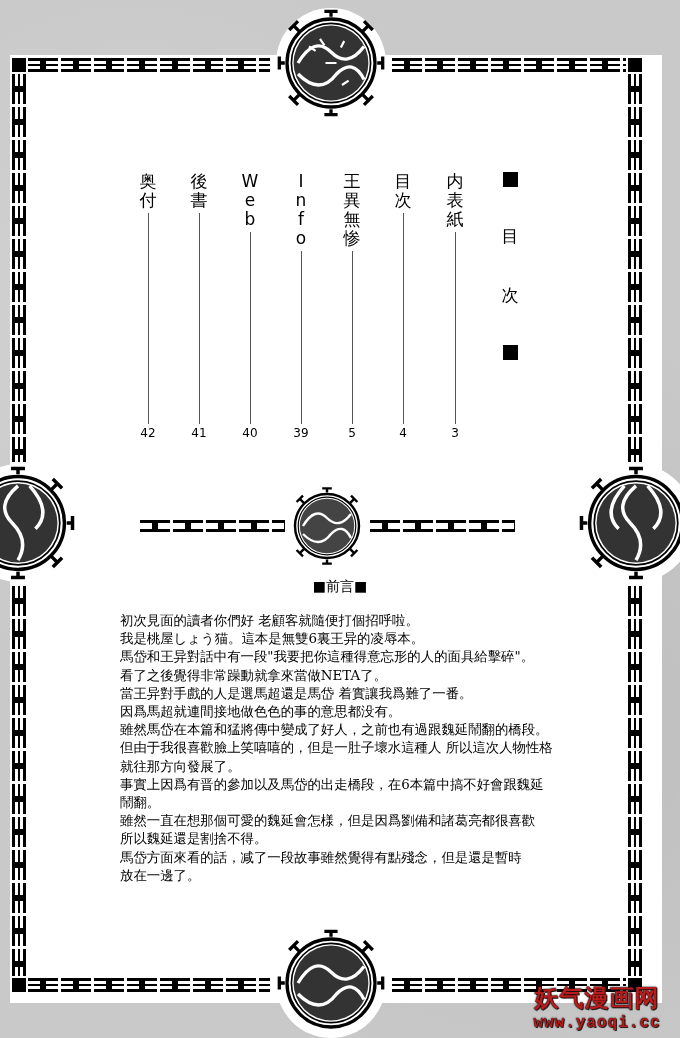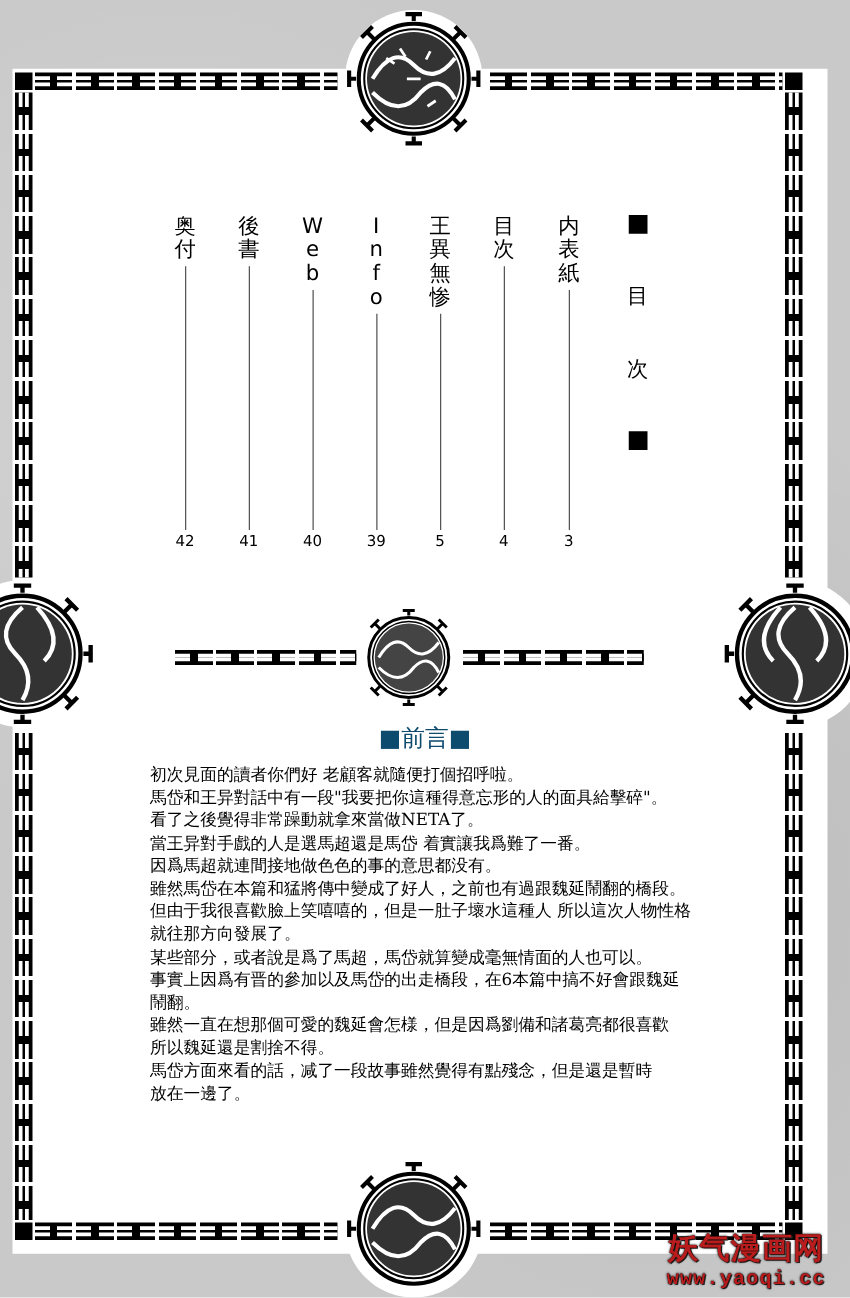--- a/index.html
+++ b/index.html
@@ -65,21 +65,21 @@
   }
   .toc-col .label { display:block; }
   .toc-col .line { display:block; width:1px; background:#555; margin:3px auto 0; }
   .toc-col .page-num {
     position:absolute; left:-10px; width:44px; top:252px; text-align:center;
     font-size:12px;
   }
 
   .preface-title {
     position:absolute; left:0; right:0; top:578px; text-align:center;
-    font-family:"DejaVu Serif", serif; font-size:19px; color:#0c4a6e;
+    font-family:"DejaVu Serif", serif; font-size:14px; color:#000000;
   }
   .preface {
     position:absolute; left:92px; top:612px; width:480px;
     font-family:"DejaVu Serif", serif; font-size:13.4px; line-height:18.2px; color:#000;margin-left:28px;
   }
   .preface p { margin:0; white-space:nowrap; }
 
   .watermark {
     position:absolute; right:8px; bottom:6px; width:150px; text-align:center;
     color:#b91c1c; text-shadow: 0 0 2px #000, 0 0 1px #000, 1px 1px 0 #333;
@@ -240,28 +240,28 @@
       <path d="M84 16 l-5 5 M80 12 l8 8"></path>
       <path d="M16 84 l5 -5 M12 80 l8 8"></path>
       <path d="M84 84 l-5 -5 M80 88 l8 -8"></path>
     </g>
   </svg>
 </div>
 
 <div class="preface-title">■前言■</div>
 <div class="preface">
   <p>初次見面的讀者你們好 老顧客就隨便打個招呼啦。</p>
+  <p>我是桃屋しょう猫。這本是無雙6裏王异的凌辱本。</p>
   <p>馬岱和王异對話中有一段"我要把你這種得意忘形的人的面具給擊碎"。</p>
   <p>看了之後覺得非常躁動就拿來當做NETA了。</p>
   <p>當王异對手戲的人是選馬超還是馬岱 着實讓我爲難了一番。</p>
   <p>因爲馬超就連間接地做色色的事的意思都没有。</p>
   <p>雖然馬岱在本篇和猛將傳中變成了好人，之前也有過跟魏延鬧翻的橋段。</p>
   <p>但由于我很喜歡臉上笑嘻嘻的，但是一肚子壞水這種人 所以這次人物性格</p>
   <p>就往那方向發展了。</p>
-  <p>某些部分，或者說是爲了馬超，馬岱就算變成毫無情面的人也可以。</p>
   <p>事實上因爲有晋的參加以及馬岱的出走橋段，在6本篇中搞不好會跟魏延</p>
   <p>鬧翻。</p>
   <p>雖然一直在想那個可愛的魏延會怎様，但是因爲劉備和諸葛亮都很喜歡</p>
   <p>所以魏延還是割捨不得。</p>
   <p>馬岱方面來看的話，减了一段故事雖然覺得有點殘念，但是還是暫時</p>
   <p>放在一邊了。</p>
 </div>
 
 <div class="watermark">
   <span class="wm-name">妖气漫画网</span>

